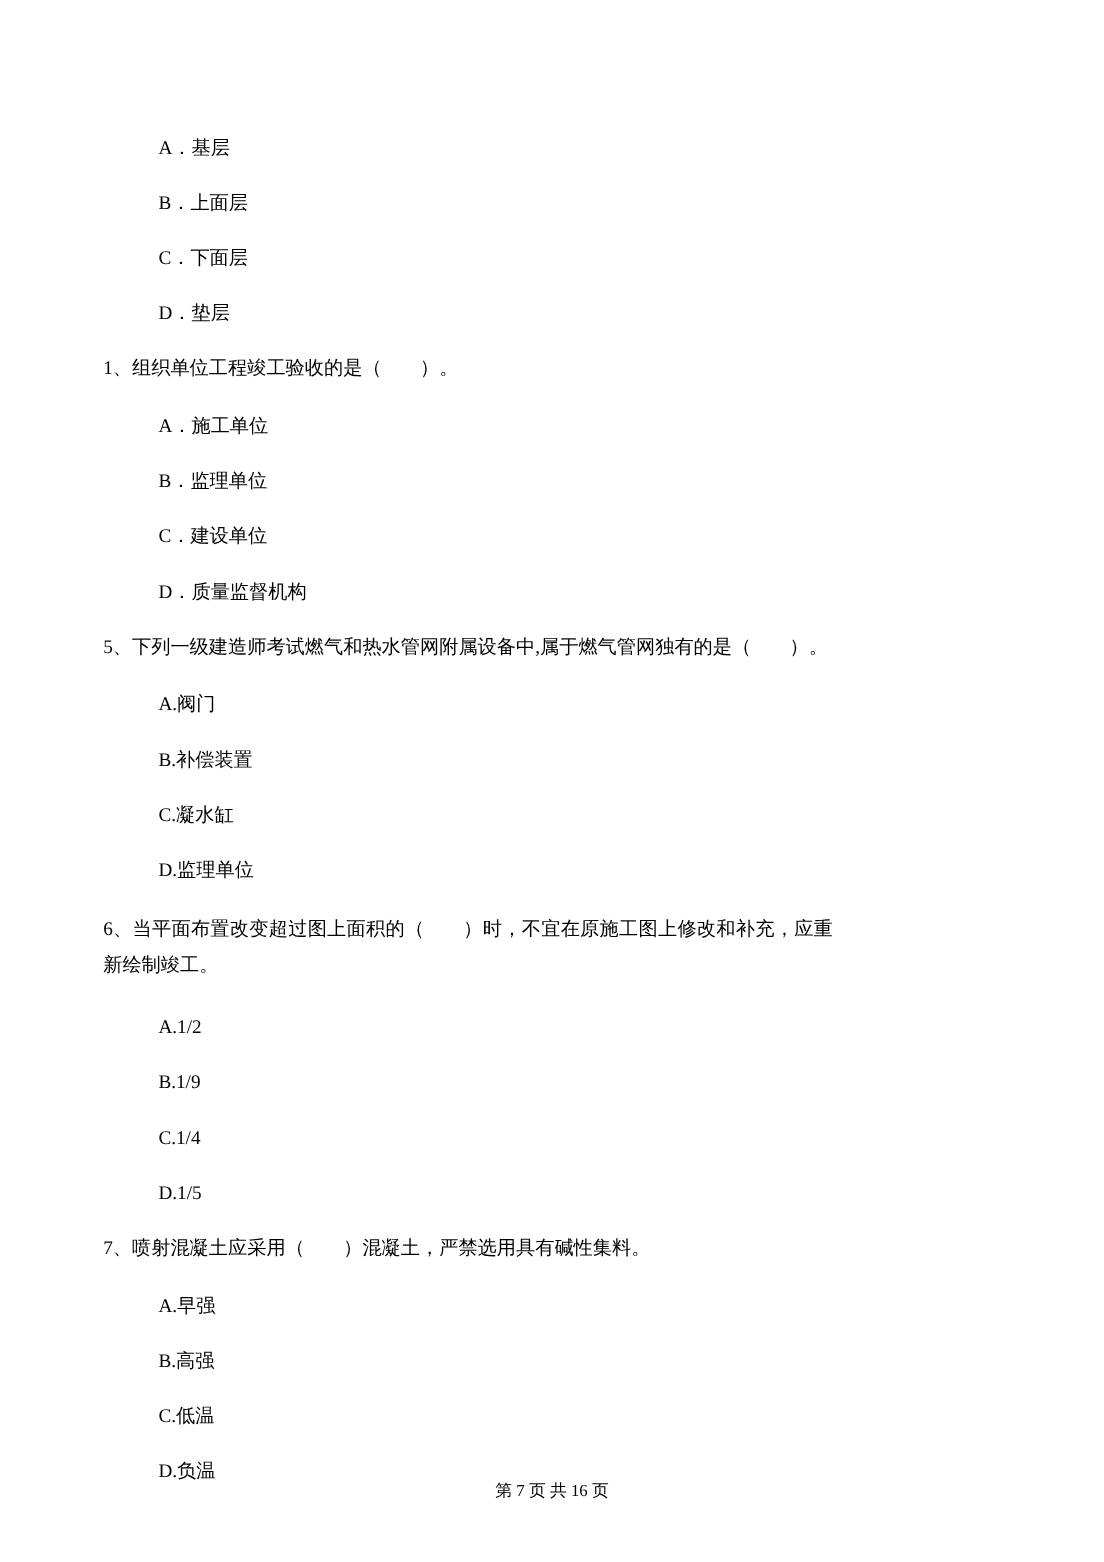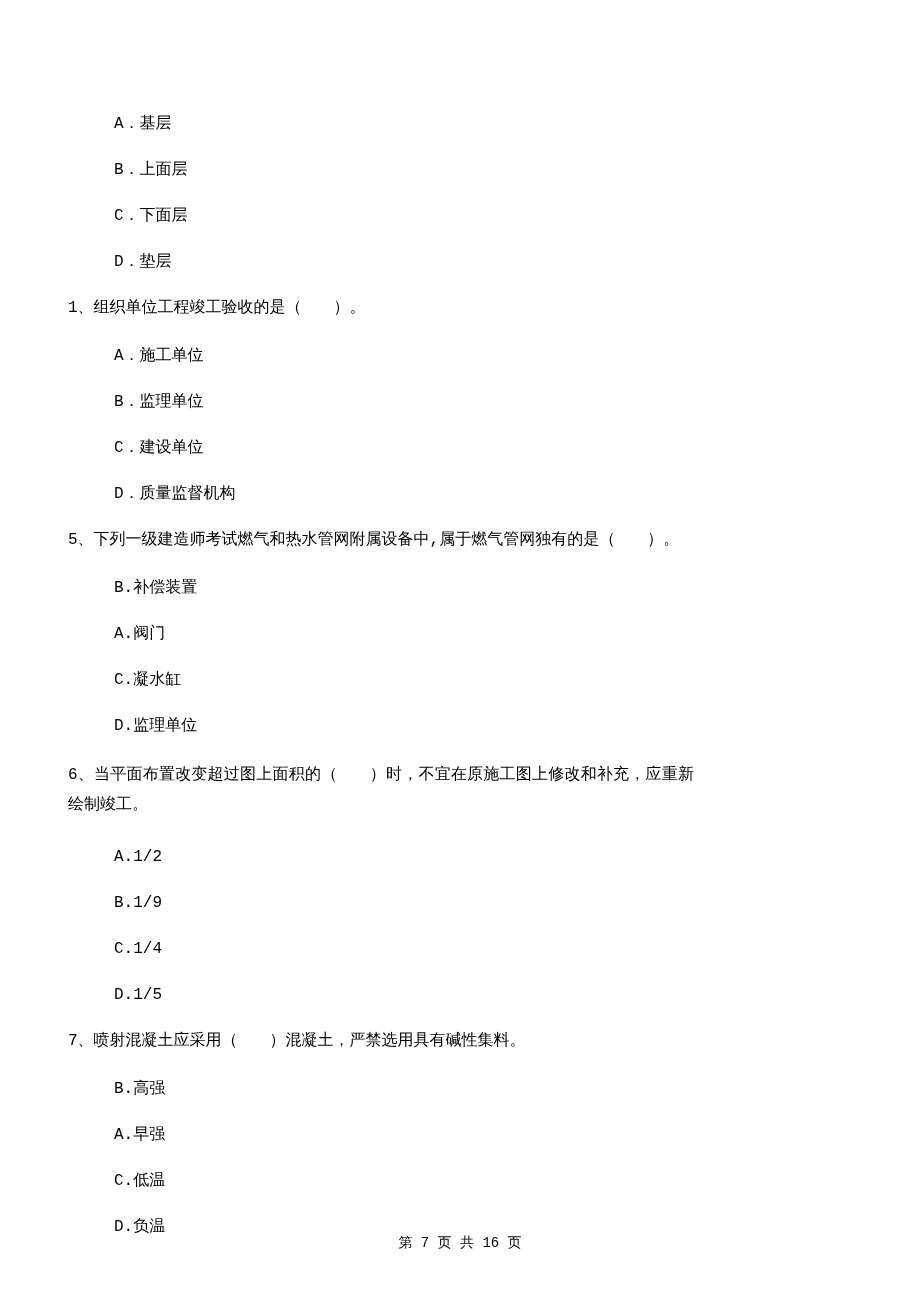--- a/index.html
+++ b/index.html
@@ -4,24 +4,24 @@
 <style>
   html, body {
     margin: 0;
     padding: 0;
     background: #fff;
     width: 920px;
   }
   .page {
     width: 816px;
     min-height: 1302px;
-    padding: 112px 122px 0 68px;
+    padding: 112px 122px 0 86px;
     box-sizing: border-box;
     position: relative;
-    font-family: Liberation Mono, monospace;
+    font-family: Liberation Serif, serif;
     font-size: 16px;
     color: #000;
     line-height: 1.5;
   }
   .option {
     margin: 0 0 22px 46px;
   }
   .question-stem {
     margin: 0 0 24px 0;
     text-align: justify;
@@ -58,36 +58,36 @@
   <div class="question-block">
     <div class="question-stem">1、组织单位工程竣工验收的是（　　）。</div>
     <div class="option">A．施工单位</div>
     <div class="option">B．监理单位</div>
     <div class="option">C．建设单位</div>
     <div class="option">D．质量监督机构</div>
   </div>
 
   <div class="question-block">
     <div class="question-stem">5、下列一级建造师考试燃气和热水管网附属设备中,属于燃气管网独有的是（　　）。</div>
+    <div class="option">A.阀门</div>
     <div class="option">B.补偿装置</div>
-    <div class="option">A.阀门</div>
     <div class="option">C.凝水缸</div>
     <div class="option">D.监理单位</div>
   </div>
 
   <div class="question-block">
     <div class="q-stem-multiline">6、当平面布置改变超过图上面积的（　　）时，不宜在原施工图上修改和补充，应重新绘制竣工。</div>
     <div class="option">A.1/2</div>
     <div class="option">B.1/9</div>
     <div class="option">C.1/4</div>
     <div class="option">D.1/5</div>
   </div>
 
   <div class="question-block">
     <div class="question-stem">7、喷射混凝土应采用（　　）混凝土，严禁选用具有碱性集料。</div>
+    <div class="option">A.早强</div>
     <div class="option">B.高强</div>
-    <div class="option">A.早强</div>
     <div class="option">C.低温</div>
     <div class="option">D.负温</div>
   </div>
 
   <div class="footer">第 7 页 共 16 页</div>
 </div>
 
 </body></html>

